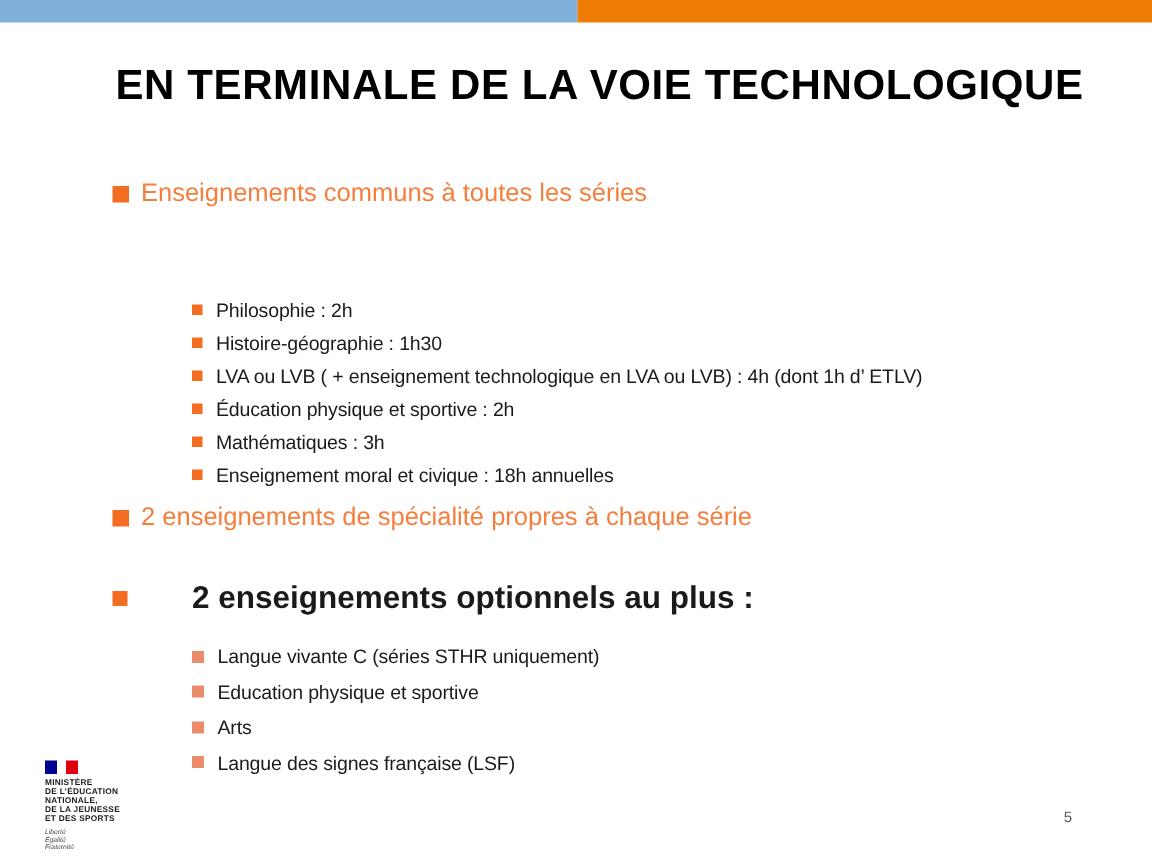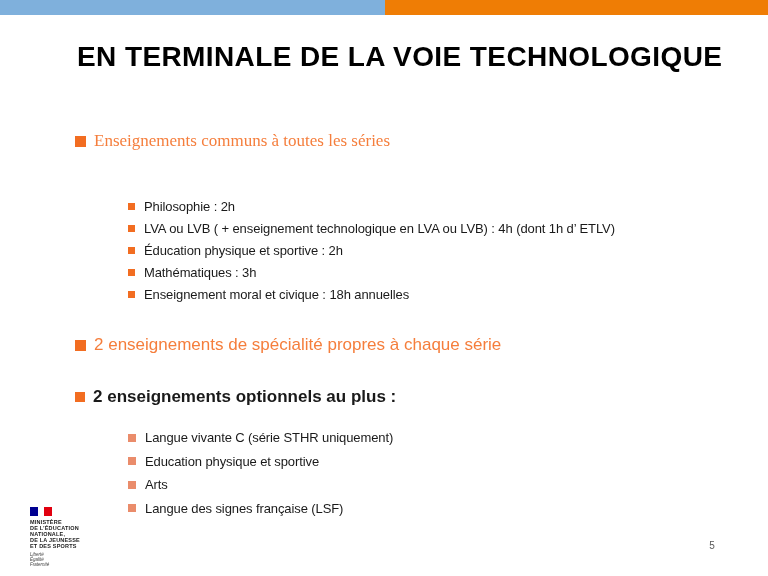--- a/index.html
+++ b/index.html
@@ -21,27 +21,27 @@
 
   
   .heading-orange {
     position:absolute; left:75px; display:flex; align-items:center;
     font-size:17px; color:var(--heading-orange,#F57E3C); white-space:nowrap;
   }
   .heading-orange .sq {
     width:11px; height:11px; background:var(--bullet-orange,#F26D21);
     margin-right:8px; flex:0 0 auto;
   }
-  .h-commons     { top:131px;font-family:Liberation Serif, serif; }
+  .h-commons     { top:119px; }
   .h-specialites { top:335px; }
 
   
   .heading-black {
     position:absolute; left:75px; top:387px; display:flex; align-items:center;
-    font-size:17px; font-weight:bold; color:#1a1a1a; white-space:nowrap;
+    font-size:21px; font-weight:bold; color:#1a1a1a; white-space:nowrap;gap:35px;
   }
   .heading-black .sq {
     width:10px; height:10px; background:var(--bullet-orange,#F26D21);
     margin-right:8px; flex:0 0 auto;
   }
 
   
   ul.blist { position:absolute; left:112px; margin:16px; padding:0; list-style:none; }
   ul.blist li {
     display:flex; align-items:center; white-space:nowrap;
@@ -83,20 +83,24 @@
     <span>Enseignements communs à toutes les séries</span>
   </div>
 
   <ul class="blist list-commons">
     <li>
         <span class="sq"></span>
         <span>Philosophie : 2h</span>
       </li>
     <li>
         <span class="sq"></span>
+        <span>Histoire-géographie : 1h30</span>
+      </li>
+    <li>
+        <span class="sq"></span>
         <span>LVA ou LVB ( + enseignement technologique en LVA ou LVB) : 4h (dont 1h d’ ETLV)</span>
       </li>
     <li>
         <span class="sq"></span>
         <span>Éducation physique et sportive : 2h</span>
       </li>
     <li>
         <span class="sq"></span>
         <span>Mathématiques : 3h</span>
       </li>
@@ -112,21 +116,21 @@
   </div>
 
   <div class="heading-black">
     <span class="sq"></span>
     <span>2 enseignements optionnels au plus :</span>
   </div>
 
   <ul class="blist list-optionnels">
     <li>
         <span class="sq"></span>
-        <span>Langue vivante C (série STHR uniquement)</span>
+        <span>Langue vivante C (séries STHR uniquement)</span>
       </li>
     <li>
         <span class="sq"></span>
         <span>Education physique et sportive</span>
       </li>
     <li>
         <span class="sq"></span>
         <span>Arts</span>
       </li>
     <li>

